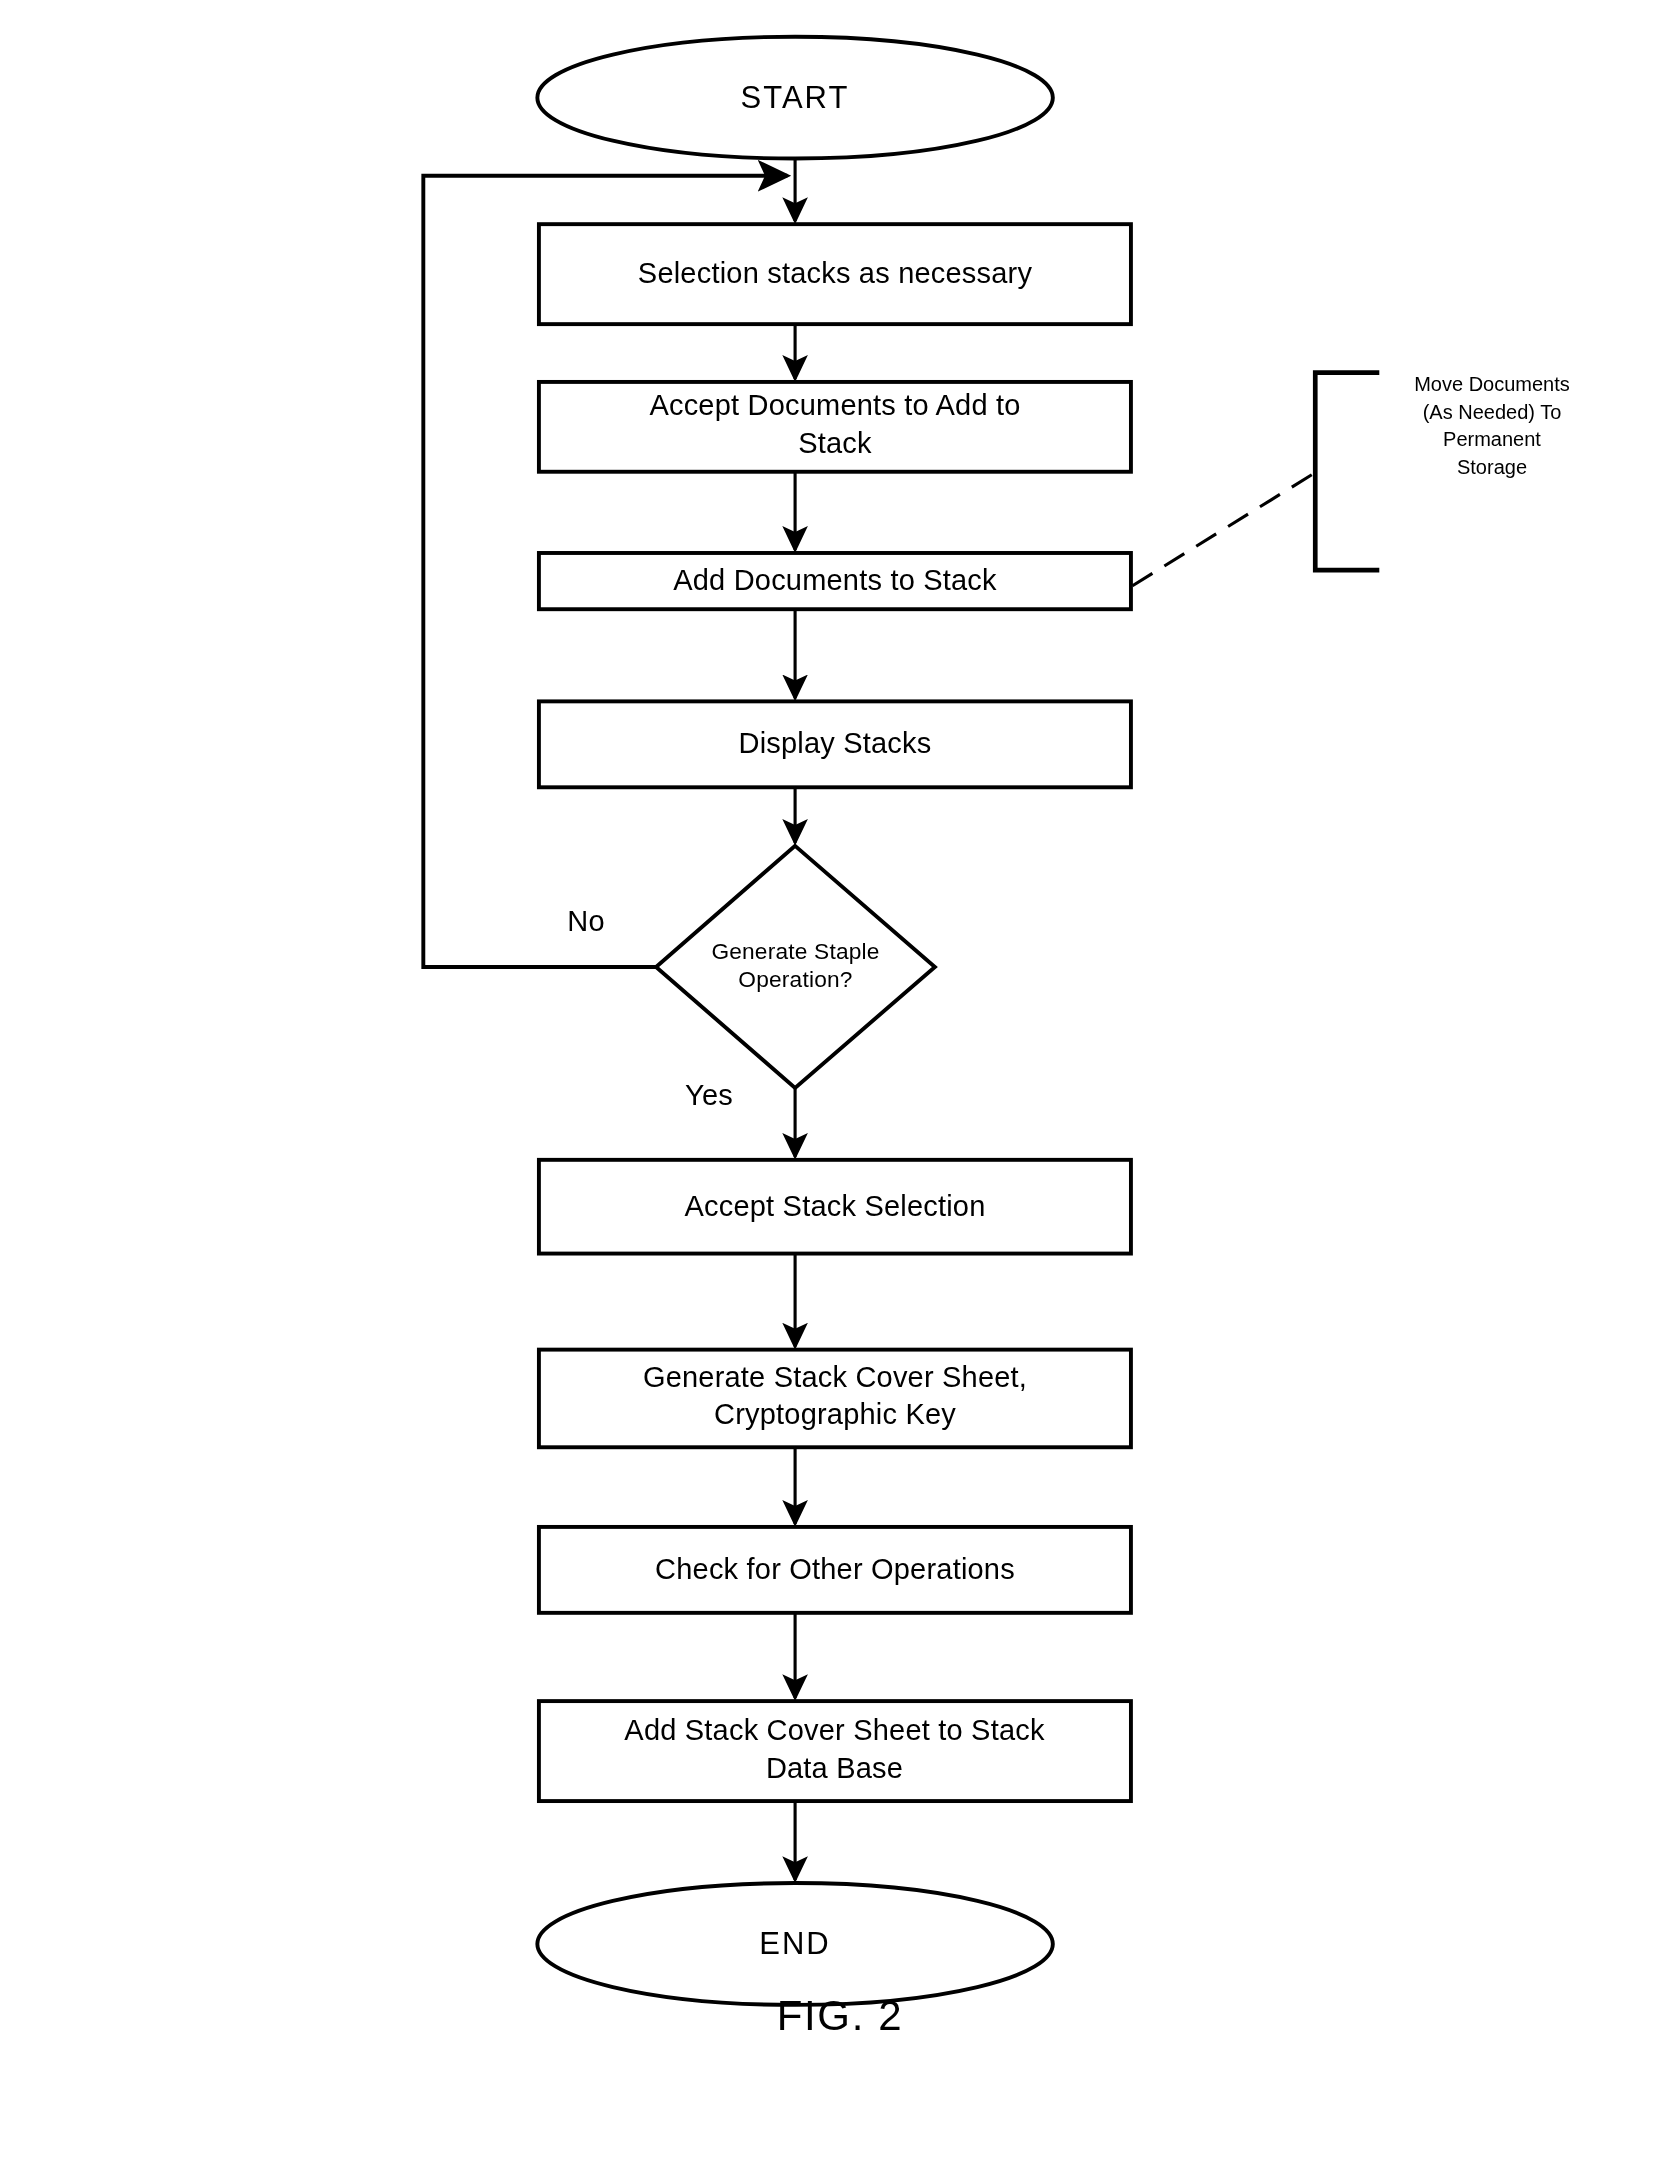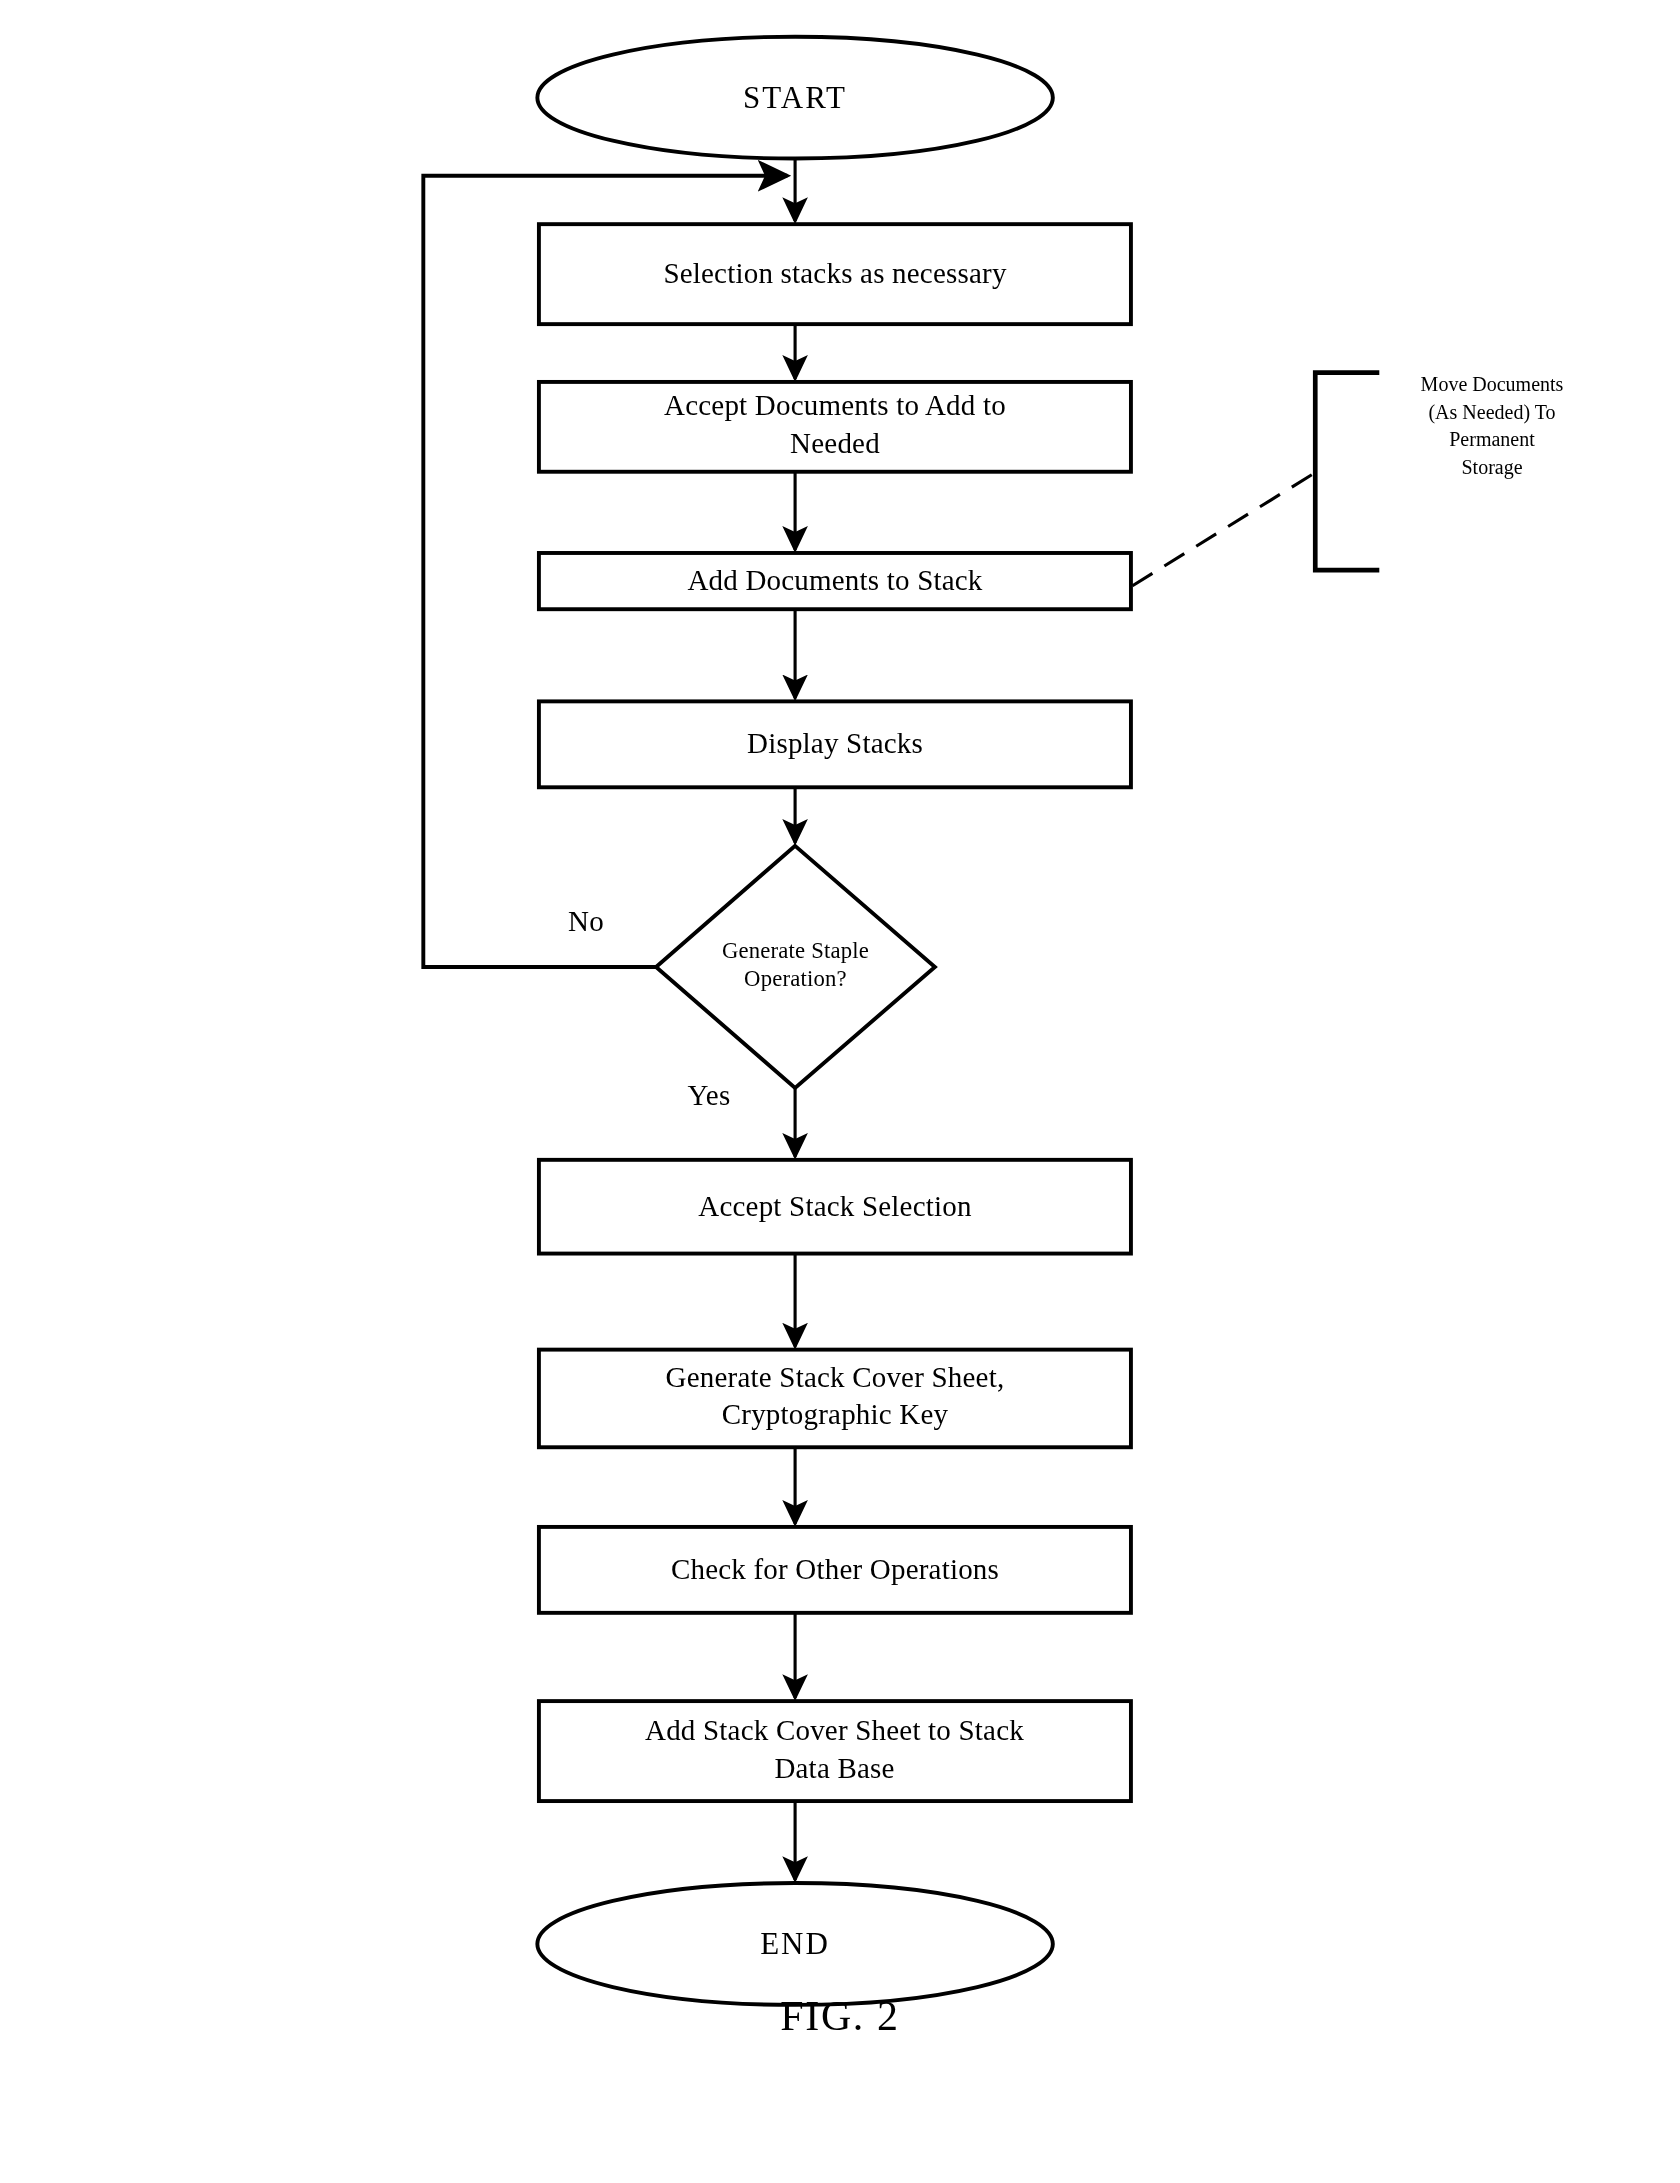--- a/index.html
+++ b/index.html
@@ -13,21 +13,20 @@
     position: relative;
     font-family: "Liberation Sans", sans-serif;
     color: #000000;
     overflow: hidden;
   }
   #figure-root {
     position: absolute;
     left: 0; top: 0;
     width: 1680px;
     height: 1772px;
-    font-family: Liberation Serif, serif;
   }
   svg.diagram {
     position: absolute;
     left: 0; top: 0;
     width: 1680px;
     height: 2183px;
   }
   .node-text {
     position: absolute;
     display: flex;
@@ -102,21 +101,21 @@
     <path d="M 1766,477 L 1684,477 L 1684,730 L 1766,730" fill="none" stroke="#000" stroke-width="6"></path>
 
     <line x1="1450" y1="750" x2="1684" y2="605" stroke="#000" stroke-width="4" stroke-dasharray="30 18"></line>
   </svg>
 
   <div class="node-text terminal-label" style="left:537px; top:37px; width:516px; height:122px;">START</div>
 
   <div class="node-text box-label" style="left:539px; top:224px; width:592px; height:100px;">Selection stacks as necessary</div>
 
   <div class="node-text box-label" style="left:539px; top:377px; width:592px; height:95px;">Accept Documents to Add to
-Needed</div>
+Stack</div>
 
   <div class="node-text box-label" style="left:539px; top:553px; width:592px; height:56px;">Add Documents to Stack</div>
 
   <div class="node-text box-label" style="left:539px; top:701px; width:592px; height:86px;">Display Stacks</div>
 
   <div class="node-text diamond-label" style="left:655px; top:914px; width:281px; height:102px;">Generate Staple
 Operation?</div>
 
   <div class="node-text branch-label" style="left:539px; top:902px; width:94px; height:39px;">No</div>
 

